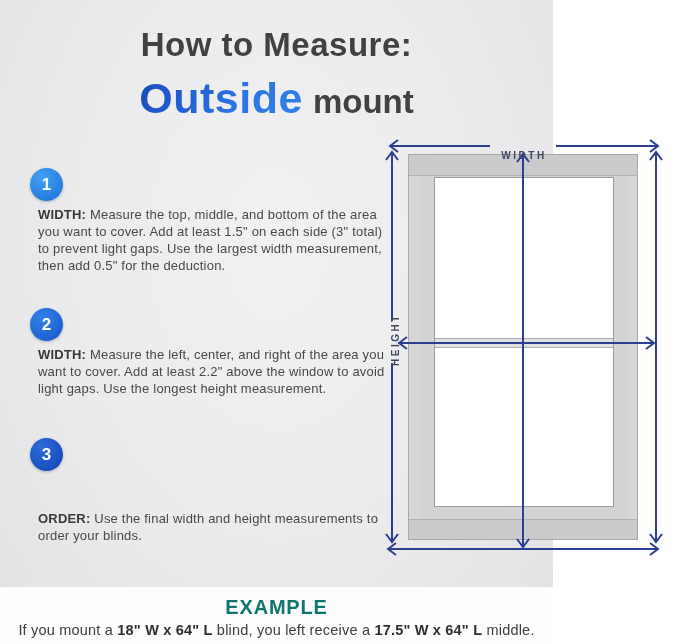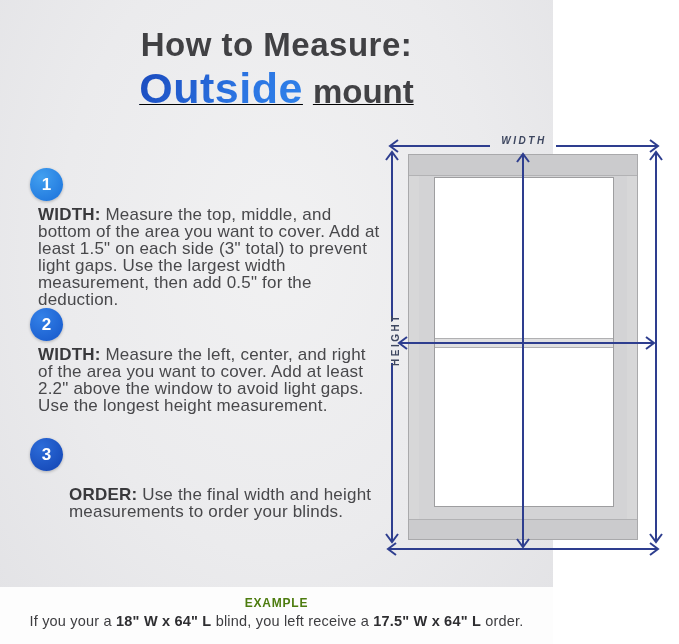--- a/index.html
+++ b/index.html
@@ -7,46 +7,46 @@
   body { font-family:"Liberation Sans", sans-serif; overflow:hidden; }
   .page {
     position:relative; width:553px; height:644px;
     background: radial-gradient(ellipse at 50% 38%, #f1f1f2 0%, #ebebed 55%, #e2e2e5 100%);
     padding-left: 23px;
   }
 
   
   .title-wrap { position:absolute; top:26px; left:0; width:100%; text-align:center; }
   .title-line1 { font-size:33px; font-weight:600; color:#414144; letter-spacing:0.5px; }
-  .title-line2 { margin-top:0;text-decoration:underline; }
+  .title-line2 { margin-top:10px; }
   .title-highlight {
     font-size:43px; font-weight:700; letter-spacing:0.5px;
     color:#2161d2;
     background:linear-gradient(120deg,#1a49bd 0%, #2b74e2 60%, #2f82ea 100%);
     -webkit-background-clip:text; background-clip:text; -webkit-text-fill-color:transparent;
   }
   .title-suffix { font-size:33px; font-weight:600; color:#414144; margin-left:10px; }
 
   
   .step-circle {
     position:absolute; left:30px; width:33px; height:33px; border-radius:50%;
     color:#ffffff; font-size:17px; font-weight:700;
     display:flex; align-items:center; justify-content:center;
     box-shadow:0 1px 3px rgba(0,0,0,0.25);
   }
   .c1 { top:168px; background:radial-gradient(circle at 35% 28%, #42a0f0, #1a70da); }
   .c2 { top:308px; background:radial-gradient(circle at 35% 28%, #3381e8, #1556c9); }
   .c3 { top:438px; background:radial-gradient(circle at 35% 28%, #2c6cd9, #1243b2); }
   .step-text {
     position:absolute; left:38px; width:347px;
-    font-size:17px; line-height:17px; color:#48484b; letter-spacing:0.2px;
+    font-size:13px; line-height:17px; color:#48484b; letter-spacing:0.2px;
   }
   .t1 { top:206px; }
   .t2 { top:346px; }
-  .t3 { top:486px;margin-left:31px; }
+  .t3 { top:510px; }
   .step-label { font-weight:700; color:#39393c; }
 
   
   .win-frame {
     position:absolute; left:408px; top:154px; width:230px; height:386px;
     background:#d7d7d8; border:1px solid #a9a9ab;
   }
   .win-head {
     position:absolute; left:0; top:0; width:100%; height:21px;
     background:#cbcbcd; border-bottom:1px solid #b2b2b4;
@@ -67,30 +67,30 @@
     position:absolute; left:0; top:160px; width:100%; height:10px;
     background:#e0e0e1; border-top:1px solid #b0b0b2; border-bottom:1px solid #b0b0b2;
   }
 
   
   .measure-svg { position:absolute; left:378px; top:126px; width:292px; height:436px; }
   .dim-label {
     position:absolute; font-size:10px; font-weight:700; letter-spacing:2.5px;
     color:#3e4760; white-space:nowrap;
   }
-  .width-label  { left:489px; top:135px; width:70px; text-align:center;font-style:italic; }
+  .width-label  { left:489px; top:150px; width:70px; text-align:center; }
   .height-label { left:360px; top:334px; width:70px; text-align:center;
                   transform:rotate(-90deg); transform-origin:center; }
 
   
   .footer {
     position:absolute; left:0; bottom:0; width:100%; height:57px;
     background:#fdfdfd; text-align:center; padding-top:9px;
   }
-  .example-heading { font-size:12px; font-weight:700; color:#4d7c0f; letter-spacing:0.8px; }
+  .example-heading { font-size:20px; font-weight:700; color:#0f766e; letter-spacing:0.8px; }
   .example-line { margin-top:3px; font-size:14.5px; color:#3e3e41; letter-spacing:0.2px; }
   .example-bold { font-weight:700; color:#2e2e31; }
 </style>
 </head>
 <body>
 
 <div class="page">
 
   <div class="title-wrap">
     <div class="title-line1">How to Measure:</div>
@@ -150,17 +150,17 @@
     <line x1="21" y1="217" x2="276" y2="217"></line>
     <polyline points="29,211 21,217 29,223"></polyline>
     <polyline points="268,211 276,217 268,223"></polyline>
   </svg>
   <div class="dim-label width-label">WIDTH</div>
   <div class="dim-label height-label">HEIGHT</div>
 
   <div class="footer">
     <div class="example-heading">EXAMPLE</div>
     <div class="example-line">
-      <span>If you your a </span><span class="example-bold">18" W x 64" L</span><span> blind, you left receive a </span><span class="example-bold">17.5" W x 64" L</span><span> order.</span>
+      <span>If you mount a </span><span class="example-bold">18" W x 64" L</span><span> blind, you left receive a </span><span class="example-bold">17.5" W x 64" L</span><span> middle.</span>
     </div>
   </div>
 
 </div>
 
 </body></html>

